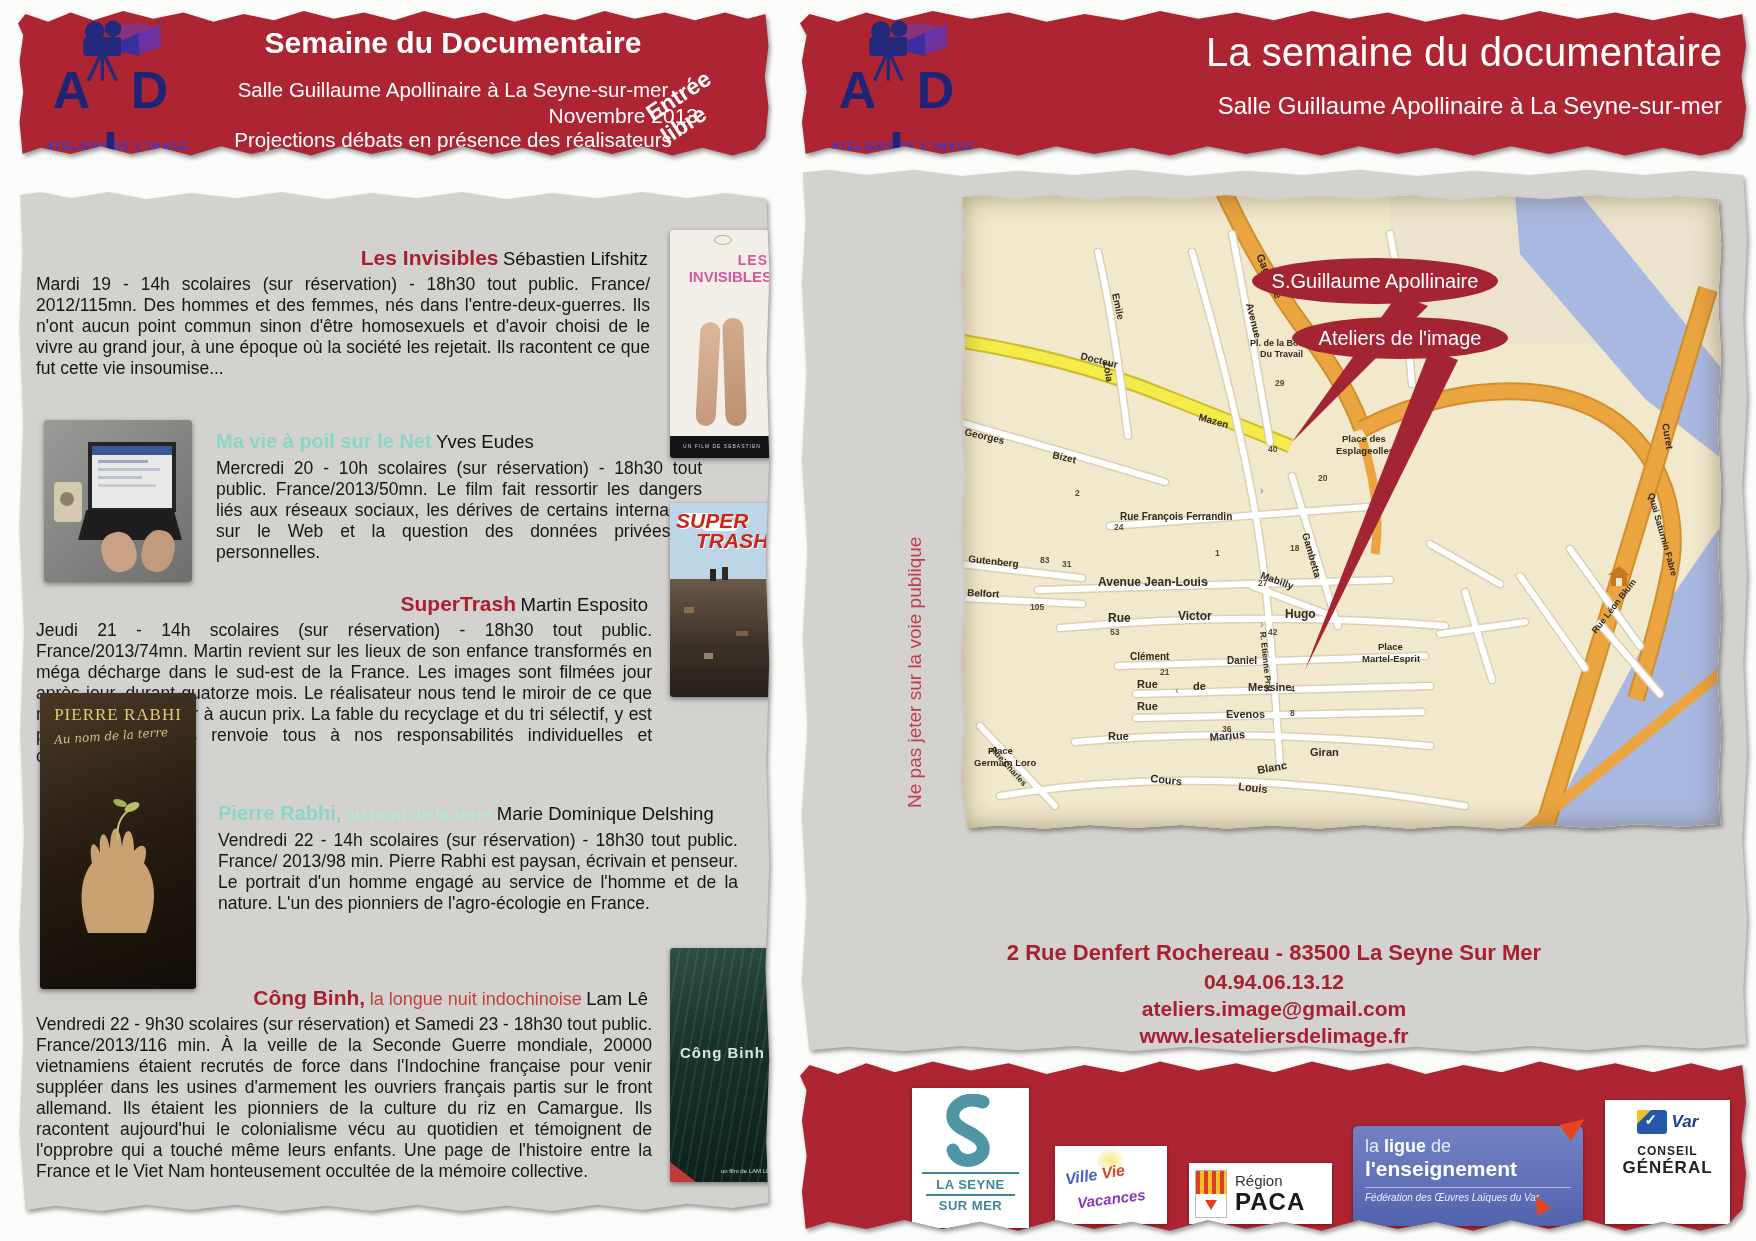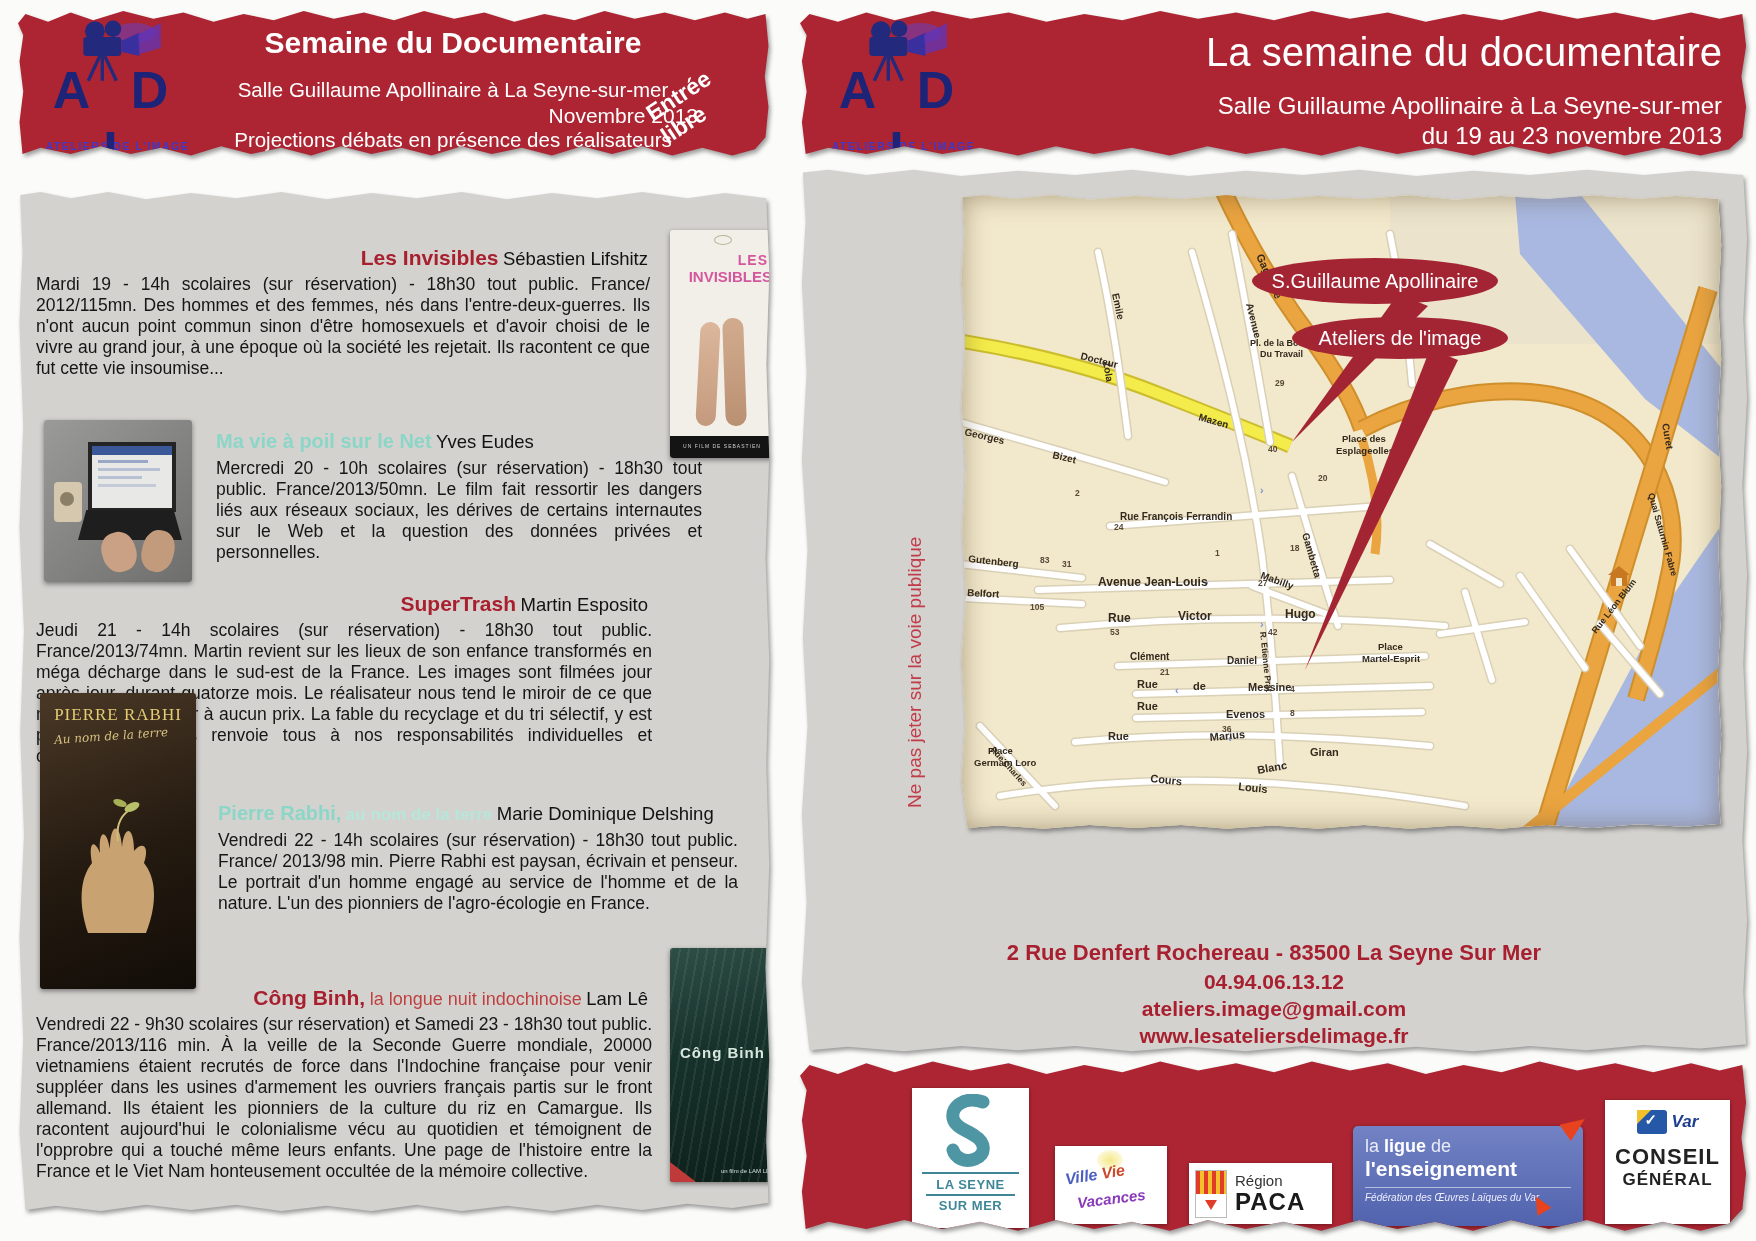--- a/index.html
+++ b/index.html
@@ -109,20 +109,31 @@
         <span class="title-teal">Ma vie à poil sur le Net</span>
         <span class="director">Yves Eudes</span>
       </div>
       <div class="abs film-para" style="left:198px;top:268px;width:486px">Mercredi 20 - 10h scolaires (sur réservation) - 18h30 tout public. France/2013/50mn. Le film fait ressortir les dangers liés aux réseaux sociaux, les dérives de certains internautes sur le Web et la question des données privées et personnelles.</div>
 
       <div class="abs" style="left:18px;top:402px;width:612px;text-align:right">
         <span class="title-red">SuperTrash</span>
         <span class="director">Martin Esposito</span>
       </div>
       <div class="abs film-para" style="left:18px;top:430px;width:616px">Jeudi 21 - 14h scolaires (sur réservation) - 18h30 tout public. France/2013/74mn. Martin revient sur les lieux de son enfance transformés en méga décharge dans le sud-est de la France. Les images sont filmées jour après jour, durant quatorze mois. Le réalisateur nous tend le miroir de ce que nous ne voulons voir à aucun prix. La fable du recyclage et du tri sélectif, y est pulvérisée et nous renvoie tous à nos responsabilités individuelles et collectives.</div>
+      <div class="abs poster" style="left:652px;top:313px;width:104px;height:194px;background:#bcd6e8">
+        <div class="abs" style="left:8px;top:10px;width:40px;height:14px;background:#fff;border-radius:8px;box-shadow:22px 6px 0 -2px #fff"></div>
+        <div class="abs" style="left:6px;top:6px;font-size:21px;font-weight:bold;font-style:italic;color:#cc2418;text-shadow:1px 1px 0 #fff" able="false">SUPER</div>
+        <div class="abs" style="left:26px;top:26px;font-size:21px;font-weight:bold;font-style:italic;color:#cc2418;text-shadow:1px 1px 0 #fff">TRASH</div>
+        <div class="abs" style="left:0;bottom:0;width:104px;height:118px;background:linear-gradient(#6a5a48,#3c3228 55%,#27211a)"></div>
+        <div class="abs" style="left:40px;top:66px;width:6px;height:12px;background:#2b241c"></div>
+        <div class="abs" style="left:52px;top:64px;width:6px;height:13px;background:#33291e"></div>
+        <div class="abs" style="left:14px;top:104px;width:10px;height:6px;background:#8a6f4e"></div>
+        <div class="abs" style="left:66px;top:128px;width:12px;height:5px;background:#7c6248"></div>
+        <div class="abs" style="left:34px;top:150px;width:9px;height:6px;background:#94826a"></div>
+      </div>
 
       <div class="abs poster" style="left:22px;top:503px;width:156px;height:296px;background:linear-gradient(160deg,#4a3826,#241a10 55%,#120d08)">
         <div class="abs" style="left:0;top:12px;width:156px;text-align:center;font-family:'Liberation Serif',serif;font-size:17px;font-weight:normal;color:#e3cc74;letter-spacing:1px">PIERRE RABHI</div>
         <div class="abs" style="left:14px;top:36px;font-family:'DejaVu Serif',serif;font-style:italic;font-size:12px;color:#d6c080;transform:rotate(-4deg)">Au nom de la terre</div>
         <svg class="abs" style="left:28px;top:90px" width="100" height="160" viewBox="0 0 100 160">
           <path d="M20,150 C10,120 12,95 24,80 C20,60 26,55 32,70 C30,48 38,44 42,66 C42,40 52,38 54,64 C56,42 66,42 66,68 C74,58 82,62 76,80 C88,95 90,120 78,150 Z" fill="#c9a271"></path>
           <path d="M50,58 C48,44 52,34 60,28" stroke="#cdbd7a" stroke-width="2" fill="none"></path>
           <ellipse cx="64" cy="24" rx="8" ry="4" fill="#b8c06a" transform="rotate(-25 64 24)"></ellipse>
           <ellipse cx="52" cy="20" rx="7" ry="3.5" fill="#a8b055" transform="rotate(20 52 20)"></ellipse>
         </svg>
@@ -154,21 +165,20 @@
     <header class="banner torn-banner abs" style="inset:0">
       <div class="adi-wrap" style="left:16px;top:8px">
         <svg class="abs" style="left:28px;top:2px" width="115" height="66">
             <use href="#adicam"></use>
           </svg>
         <div class="adi-letters">A D I</div>
         <div class="adi-caption">ATELIERS DE L'IMAGE</div>
       </div>
       <div class="abs hdr-line" style="left:210px;top:22px;width:712px;text-align:right;font-size:40px">La semaine du documentaire</div>
       <div class="abs hdr-line" style="left:210px;top:84px;width:712px;text-align:right;font-size:24px">Salle Guillaume Apollinaire à La Seyne-sur-mer</div>
-      <div class="abs hdr-line" style="left:210px;top:114px;width:712px;text-align:right;font-size:24px">du 19 au 23 novembre 2013</div>
     </header>
   </div>
 
   <div class="abs shadow" style="left:800px;top:168px;width:948px;height:885px">
     <div class="panel torn-panel abs" style="inset:0">
 
       <div class="abs" style="left:104px;top:210px;height:430px;writing-mode:vertical-rl;transform:rotate(180deg);color:#c23b49;font-size:19px">Ne pas jeter sur la voie publique</div>
 
       <div class="abs shadow" style="left:160px;top:26px;width:762px;height:636px">
         <div class="map-inner torn-panel">
@@ -378,19 +388,19 @@
       </div>
 
       <div class="card abs" style="left:805px;top:42px;width:125px;height:124px;text-align:center;padding-top:10px;box-sizing:border-box">
         <div style="display:flex;align-items:center;justify-content:center;gap:5px">
           <div style="width:30px;height:24px;background:#2559a8;border-radius:3px;position:relative">
             <div style="position:absolute;left:0;top:0;width:0;height:0;border-top:14px solid #f2c12c;border-right:14px solid transparent"></div>
             <div style="position:absolute;left:8px;top:1px;color:#fff;font-weight:bold;font-size:15px">✓</div>
           </div>
           <span style="font-style:italic;font-weight:bold;font-size:17px;color:#1d3f8f">Var</span>
         </div>
-        <div style="font-size:22px;font-weight:bold;color:#222;letter-spacing:1px;margin-top:10px">CONSEIL</div>
+        <div style="font-size:12px;font-weight:bold;color:#222;letter-spacing:1px;margin-top:10px">CONSEIL</div>
         <div style="font-size:17px;font-weight:bold;color:#222;letter-spacing:1px">GÉNÉRAL</div>
       </div>
     </footer>
   </div>
 
 </div>
 
 </body></html>

